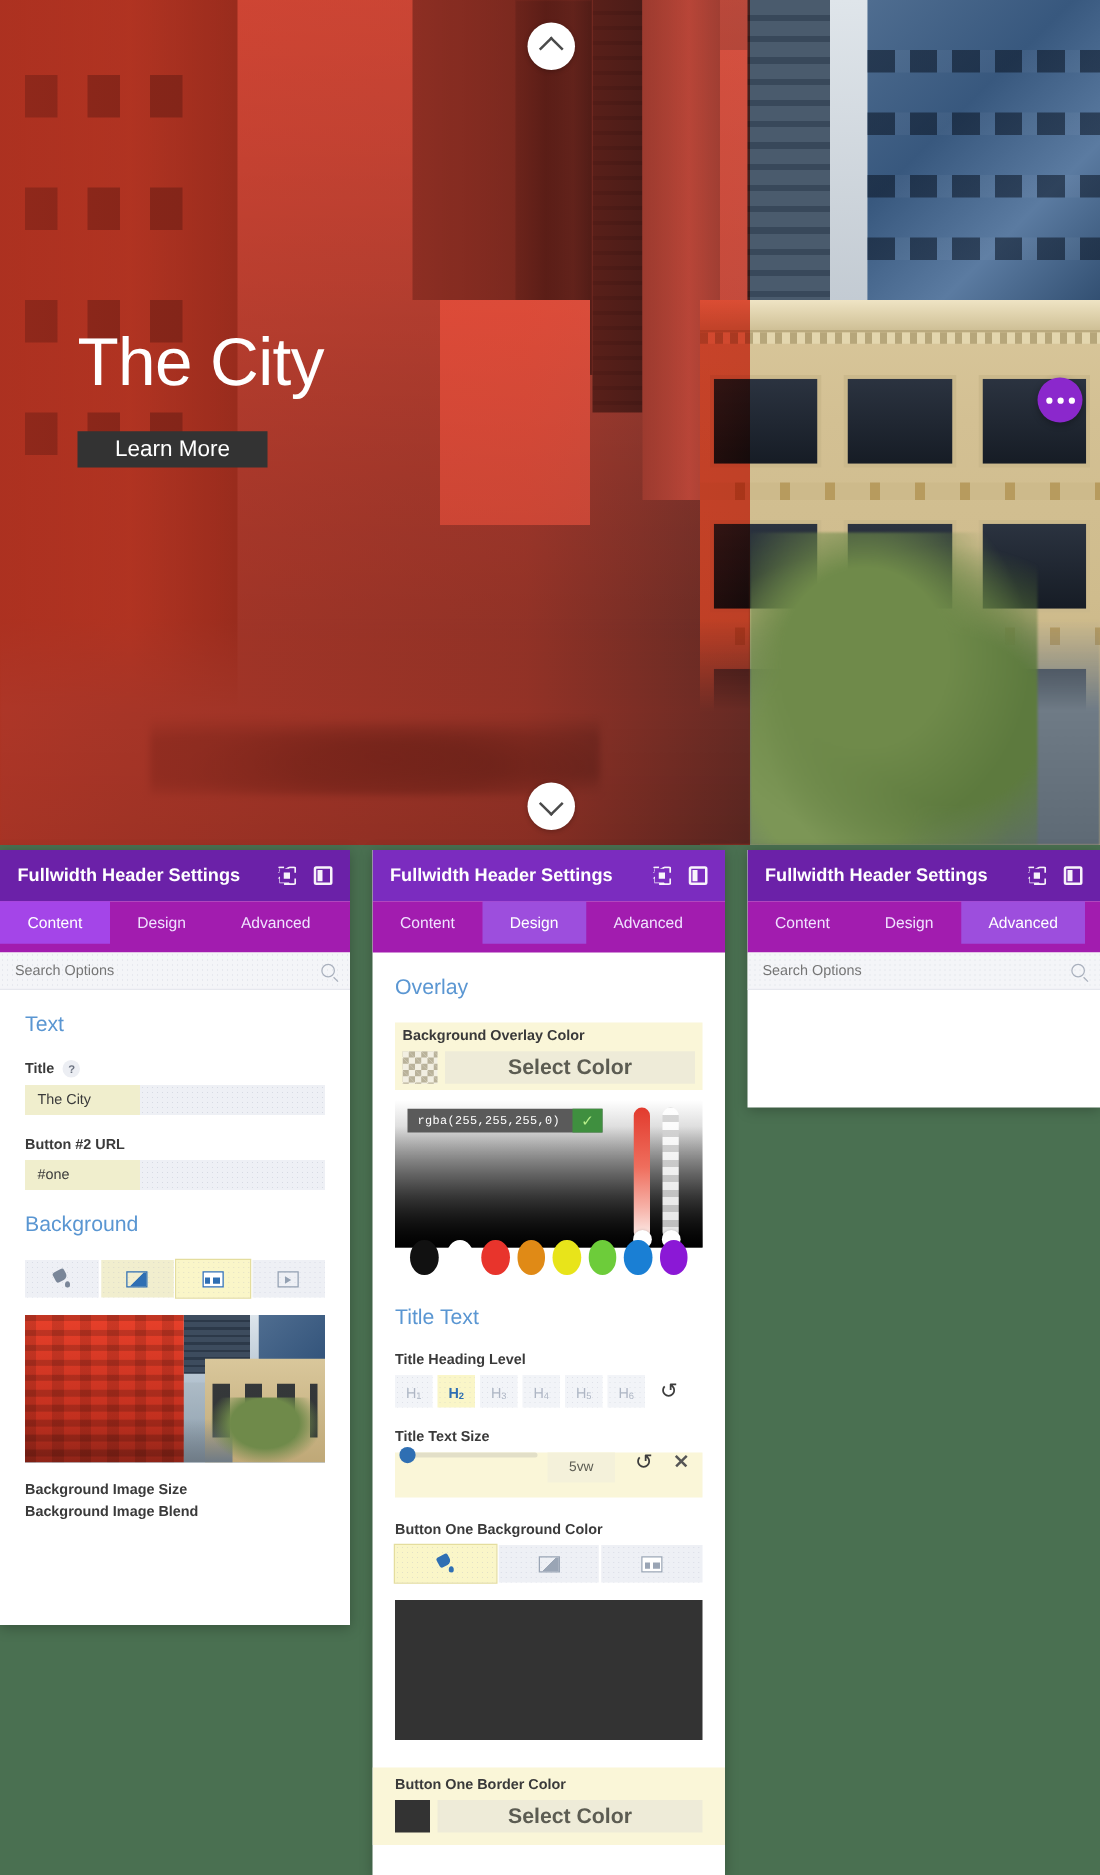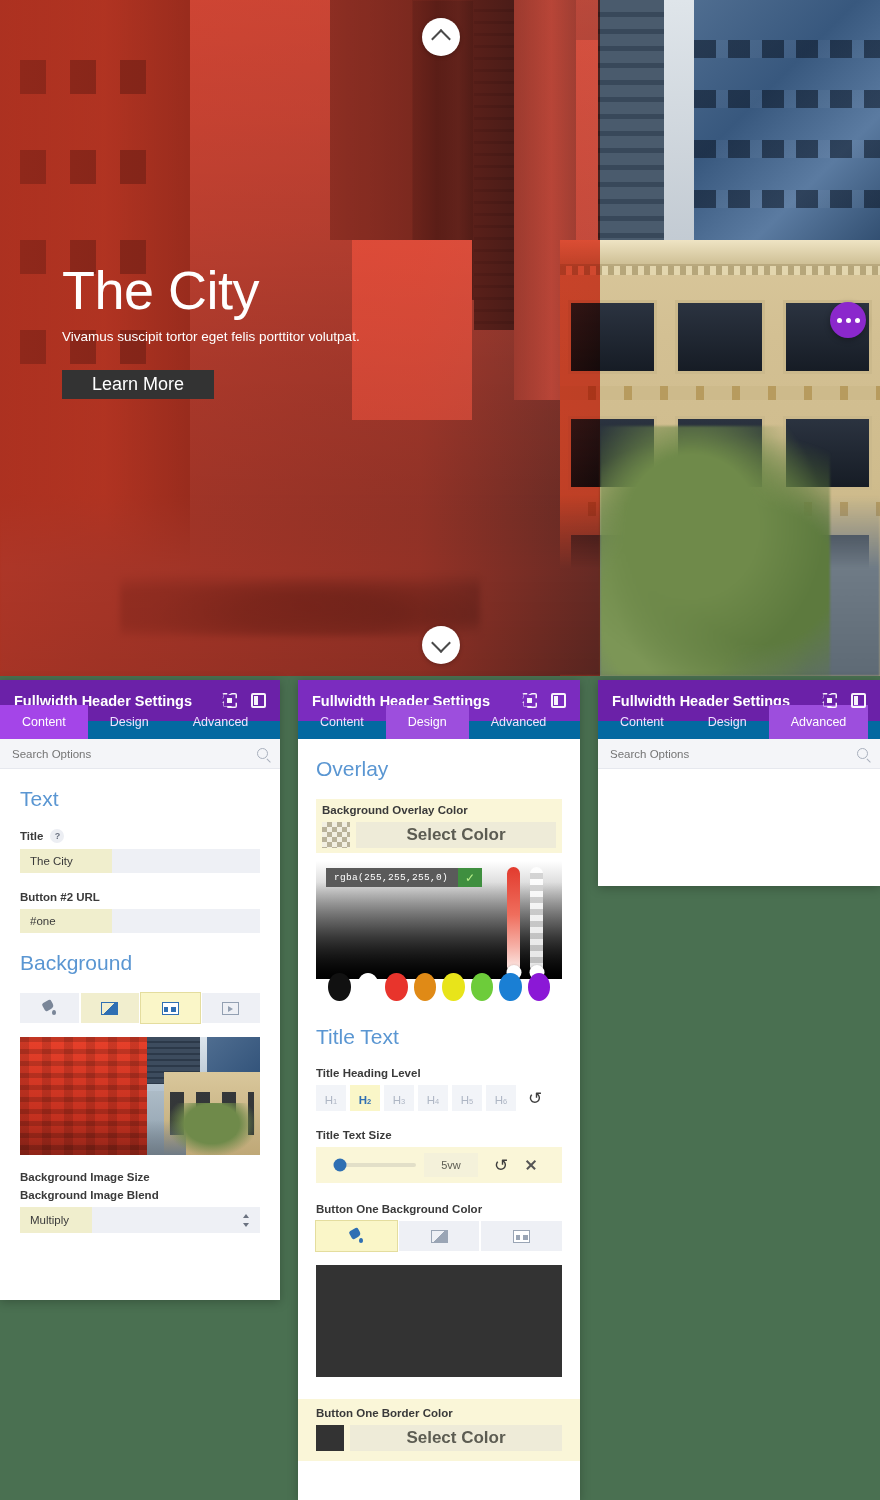--- a/index.html
+++ b/index.html
@@ -190,21 +190,21 @@
                        65% 100%,100% 100%,100% 65%,90% 65%,90% 90%,65% 90%);
   }
   .hicon.focus-icon::after {
     content:""; position:absolute; left:5px; top:5px; width:5px; height:5px; background:#fff;
   }
   .hicon.layout-icon { border:2px solid #fff; border-radius:2px; }
   .hicon.layout-icon::after {
     content:""; position:absolute; left:1px; top:1px; width:4px; bottom:1px; background:#fff;
   }
 
-  .tabbar { background:#0369a1; height:18px; display:flex;align-items:flex-end; }
+  .tabbar { background:#a21caf; height:41px; display:flex; }
   .tab {
     padding:0 22px; height:34px; line-height:34px;
     color:#f0e2ff; font-size:12.5px; cursor:pointer;
   }
   .tab.active { background:#9d4edd; color:#ffffff; }
   #panel-1 .tab.active { background:#a445e8; }
 
   .searchbar {
     height:30px; background:#f4f5f8; border-bottom:1px solid #e6e8ee;
     display:flex; align-items:center; padding:0 12px;
@@ -221,21 +221,21 @@
   }
   .search-icon::after {
     content:""; position:absolute; right:-4px; bottom:-3px;
     width:5px; height:1.4px; background:#a9b0bd; transform:rotate(45deg);
   }
 
   .pbody { padding:18px 20px 20px 20px; }
   #panel-2 .pbody { padding:18px 18px 0 18px; }
 
   .section-title {
-    color:#5a96d2; font-size:21px; font-weight:400; margin-bottom:18px;
+    color:#5a96d2; font-size:17px; font-weight:400; margin-bottom:18px;
   }
   .field-label {
     font-size:11.5px; font-weight:bold; color:#3a3a3a; margin-bottom:6px;
     display:flex; align-items:center; gap:7px;
   }
   .help-dot {
     width:14px; height:14px; border-radius:50%; background:#eceef3;
     color:#6b7280; font-size:9px; font-weight:bold;
     display:flex; align-items:center; justify-content:center; cursor:pointer;
   }
@@ -404,21 +404,21 @@
   .x-icon::after  { transform:rotate(-45deg); }
 
   
   .resp-wrap { background:#faf6d8; margin-bottom:20px; }
   .resp-tabs { display:flex; height:28px; border-bottom:1px solid #eceadd; }
   .resp-tab {
     padding:0 16px; line-height:28px; font-size:9.5px; font-weight:bold;
     letter-spacing:.6px; color:#c3bfa0; cursor:pointer;
   }
   .resp-tab.active { background:#fbf8e2; color:#2f6fb3; }
-  .slider-row { display:flex; align-items:center; height:36px; padding:0 24px; gap:8px; }
+  .slider-row { display:flex; align-items:flex-start; height:36px; padding:0 10px; gap:8px; }
   .track { flex:1; height:4px; background:#e2dfc8; border-radius:2px; position:relative; }
   .track .fill { position:absolute; left:0; top:0; bottom:0; width:2px; background:#2f6fb3; border-radius:2px; }
   .track .handle { position:absolute; left:0; top:50%; transform:translate(-50%,-50%);
     width:13px; height:13px; border-radius:50%; background:#2f6fb3; }
   .slider-val {
     min-width:54px; height:24px; background:#f4f1da; display:flex; align-items:center;
     justify-content:center; font-size:11px; color:#5c5c52;
   }
 
   .btn-color-box { width:100%; height:112px; background:#333333; margin-bottom:22px; }
@@ -487,21 +487,20 @@
       </div>
       <div class="street"></div>
       <div class="cars"></div>
       <div class="tree"></div>
       <div class="red-overlay"></div>
       <div class="red-overlay-tint"></div>
     </div>
 
     <div class="hero-content">
       <div class="hero-title">The City</div>
-      <div class="hero-sub">Vivamus suscipit tortor eget felis porttitor volutpat.</div>
       <button class="hero-btn">Learn More</button>
     </div>
 
     <div class="circ-btn" id="btn-up">
       <span class="chev up"></span>
     </div>
     <div class="circ-btn" id="btn-down">
       <span class="chev down"></span>
     </div>
     <div id="btn-more">
@@ -570,24 +569,20 @@
         <div class="ttow2"></div>
         <div class="tbrick"></div>
         <div class="tstreet"></div>
         <div class="ttree"></div>
         <div class="tleft"></div>
       </div>
 
       <div class="field-label">Background Image Size</div>
 
       <div class="field-label">Background Image Blend</div>
-      <div class="select-field">
-        <span class="val">Multiply</span>
-        <span class="spin"></span>
-      </div>
     </div>
   </div>
 
   <div class="panel" id="panel-2">
     <div class="panel-head">
       <div class="panel-title">Fullwidth Header Settings</div>
       <div class="head-icons">
         <span class="hicon focus-icon"></span>
         <span class="hicon layout-icon"></span>
       </div>

